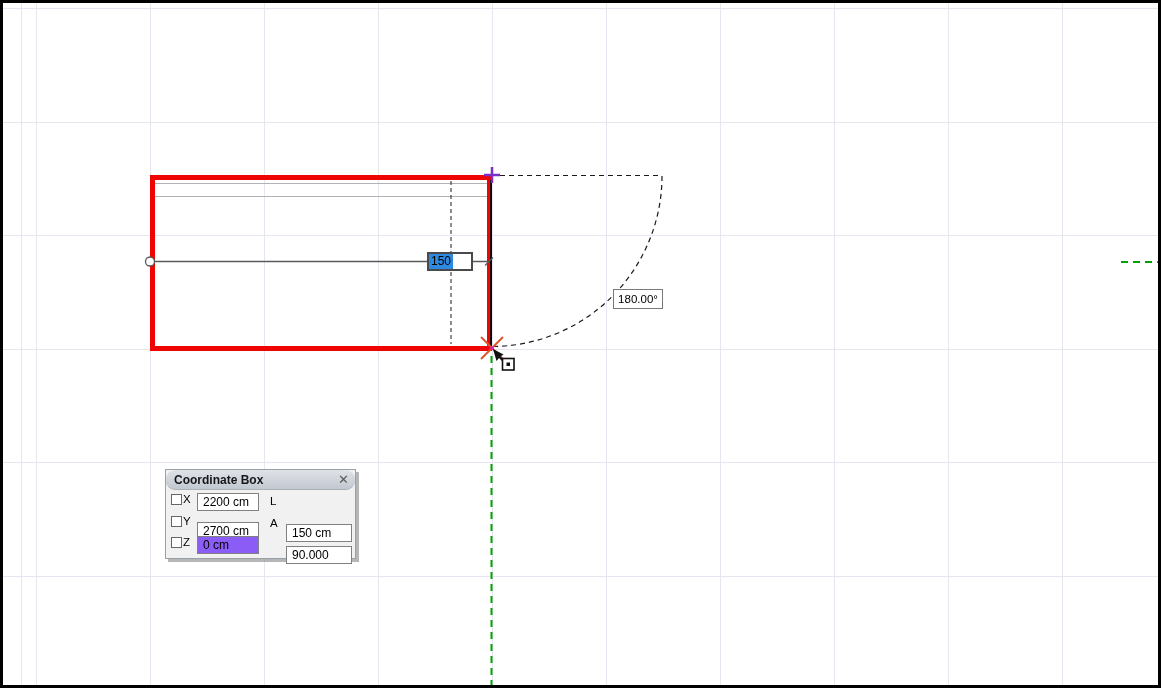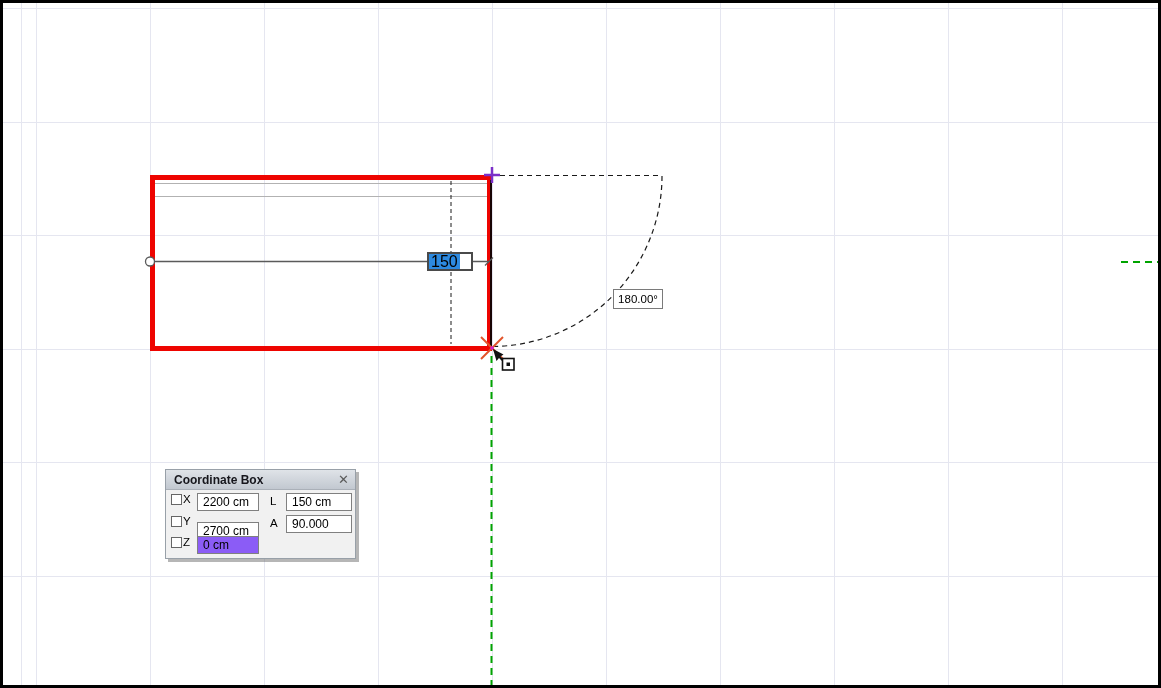--- a/index.html
+++ b/index.html
@@ -26,51 +26,51 @@
     position:absolute;left:147px;top:172px;width:342px;height:176px;
     border:5px solid var(--wall-red);z-index:2;background:transparent;
   }
   .skin-line{position:absolute;left:152px;width:332px;height:1px;background:#b2b2b2;z-index:2;}
   .skin-1{top:180px;}
   .skin-2{top:193px;}
   .ref-core{position:absolute;left:486.5px;top:177px;width:2px;height:166px;background:#180404;z-index:2;}
   .tracker{
     position:absolute;left:424px;top:249px;width:46px;height:19px;z-index:4;
     background:#fff;border:2px solid #4a4a4a;display:flex;align-items:center;
-    font-size:16px;line-height:15px;color:#000;
+    font-size:12px;line-height:15px;color:#000;
   }
   .tracker .sel{background:var(--selection-blue);color:#000;padding:0 2px;}
   .angle-box{
     position:absolute;left:610px;top:286px;width:50px;height:20px;z-index:4;
     background:#fff;border:1.5px solid #7a7a7a;display:flex;align-items:center;justify-content:center;
     font-size:11.5px;color:#000;
   }
   .palette{
     position:absolute;left:162px;top:466px;width:191px;height:90px;z-index:5;
     background:#f1f1f1;border:1px solid #98a0a8;
     box-shadow:3px 3px 0 rgba(110,110,110,.5);
   }
   .titlebar{
     height:20px;display:flex;align-items:center;padding:0 6px 0 8px;
-    background:linear-gradient(#dfe3e8,#c2c8d0);border-bottom:1px solid #aab0b8;
+    background:linear-gradient(#dfe3e8,#c2c8d0);border-bottom:1px solid #aab0b8;border-radius:9px;
   }
   .titlebar .title{font-size:12px;font-weight:bold;color:#16161c;}
   .titlebar .close{margin-left:auto;font-size:13px;color:#5a5a5a;cursor:default;line-height:13px;}
   .pal-body{position:relative;height:68px;}
   .cb{
     position:absolute;appearance:none;-webkit-appearance:none;margin:0;
     width:11px;height:11px;border:1px solid #666;background:#fff;
   }
   .axis-label{position:absolute;font-size:11.5px;color:#000;}
   .field{
     position:absolute;height:18px;border:1px solid #808080;background:#fff;
     font-family:"Liberation Sans",sans-serif;font-size:12px;color:#000;padding:0 5px;
   }
   .field.left-col{left:31px;width:62px;}
-  .field.right-col{left:120px;width:66px;}
+  .field.right-col{left:120px;width:66px;margin-top:31px;}
   .field.disabled{background:#8b5cf6;}
 </style>
 </head>
 <body>
 
 <div class="canvas">
 
   <div class="wall-rect"></div>
   <div class="skin-line skin-1"></div>
   <div class="skin-line skin-2"></div>

